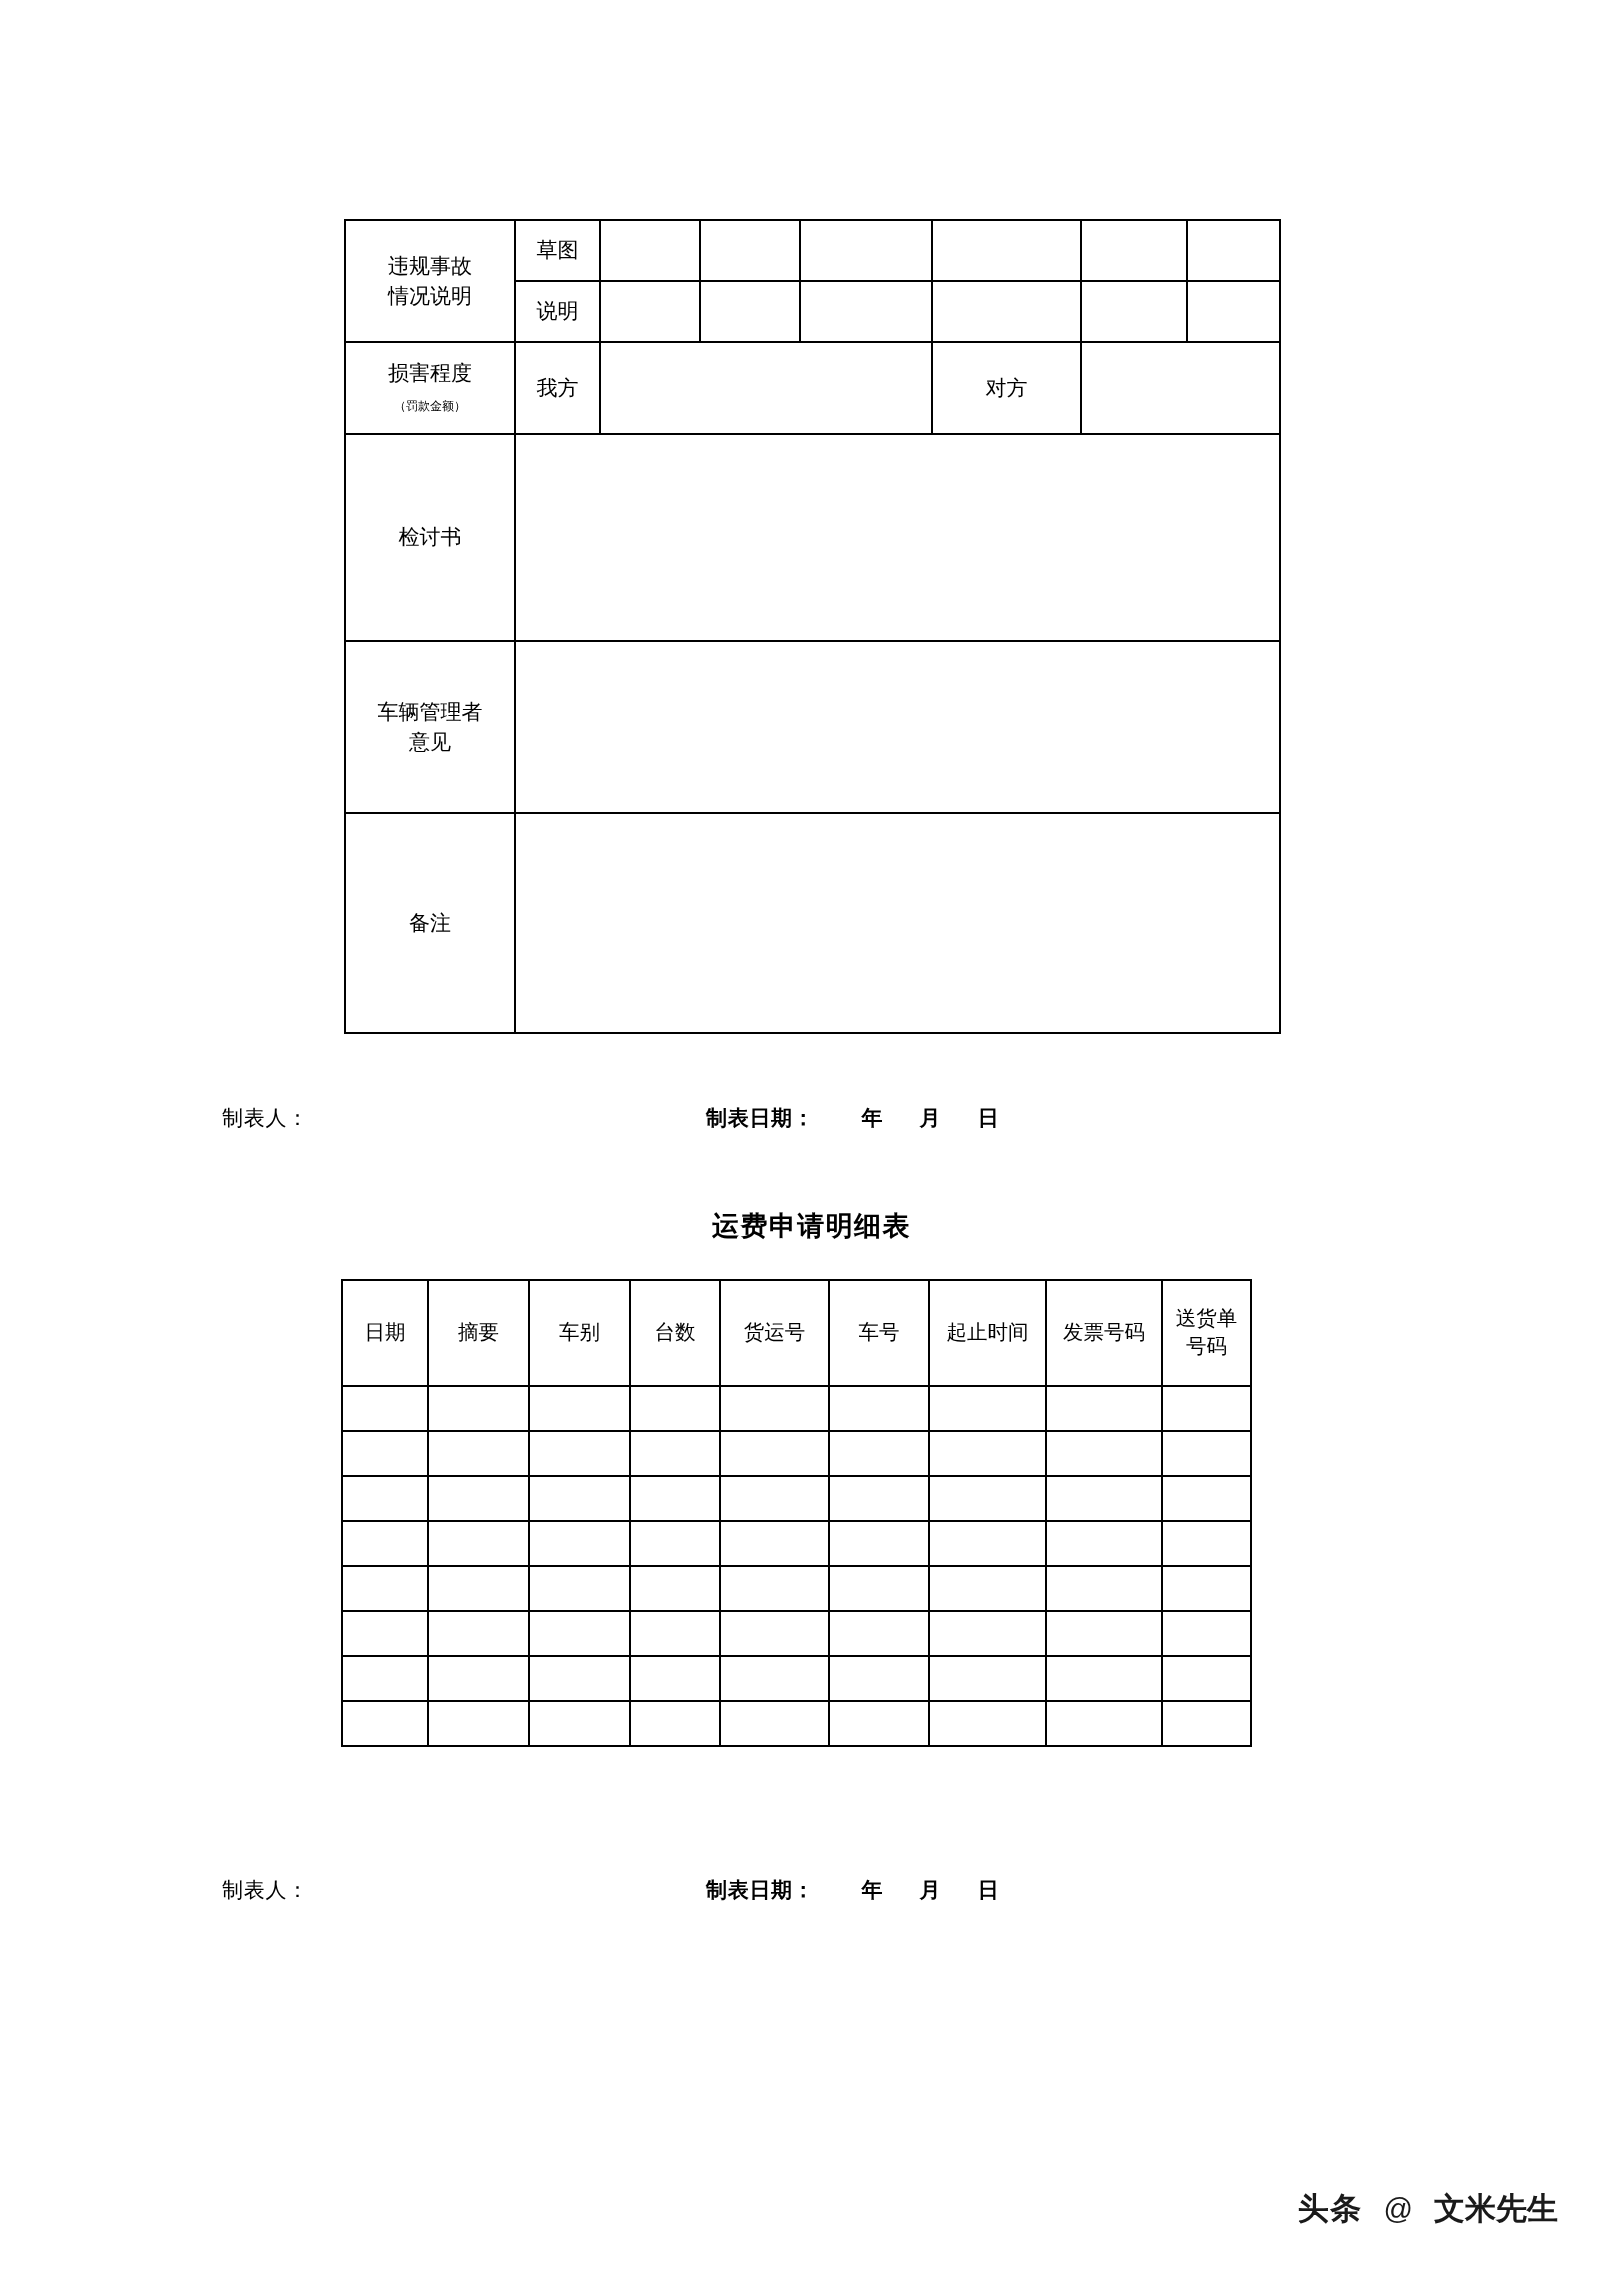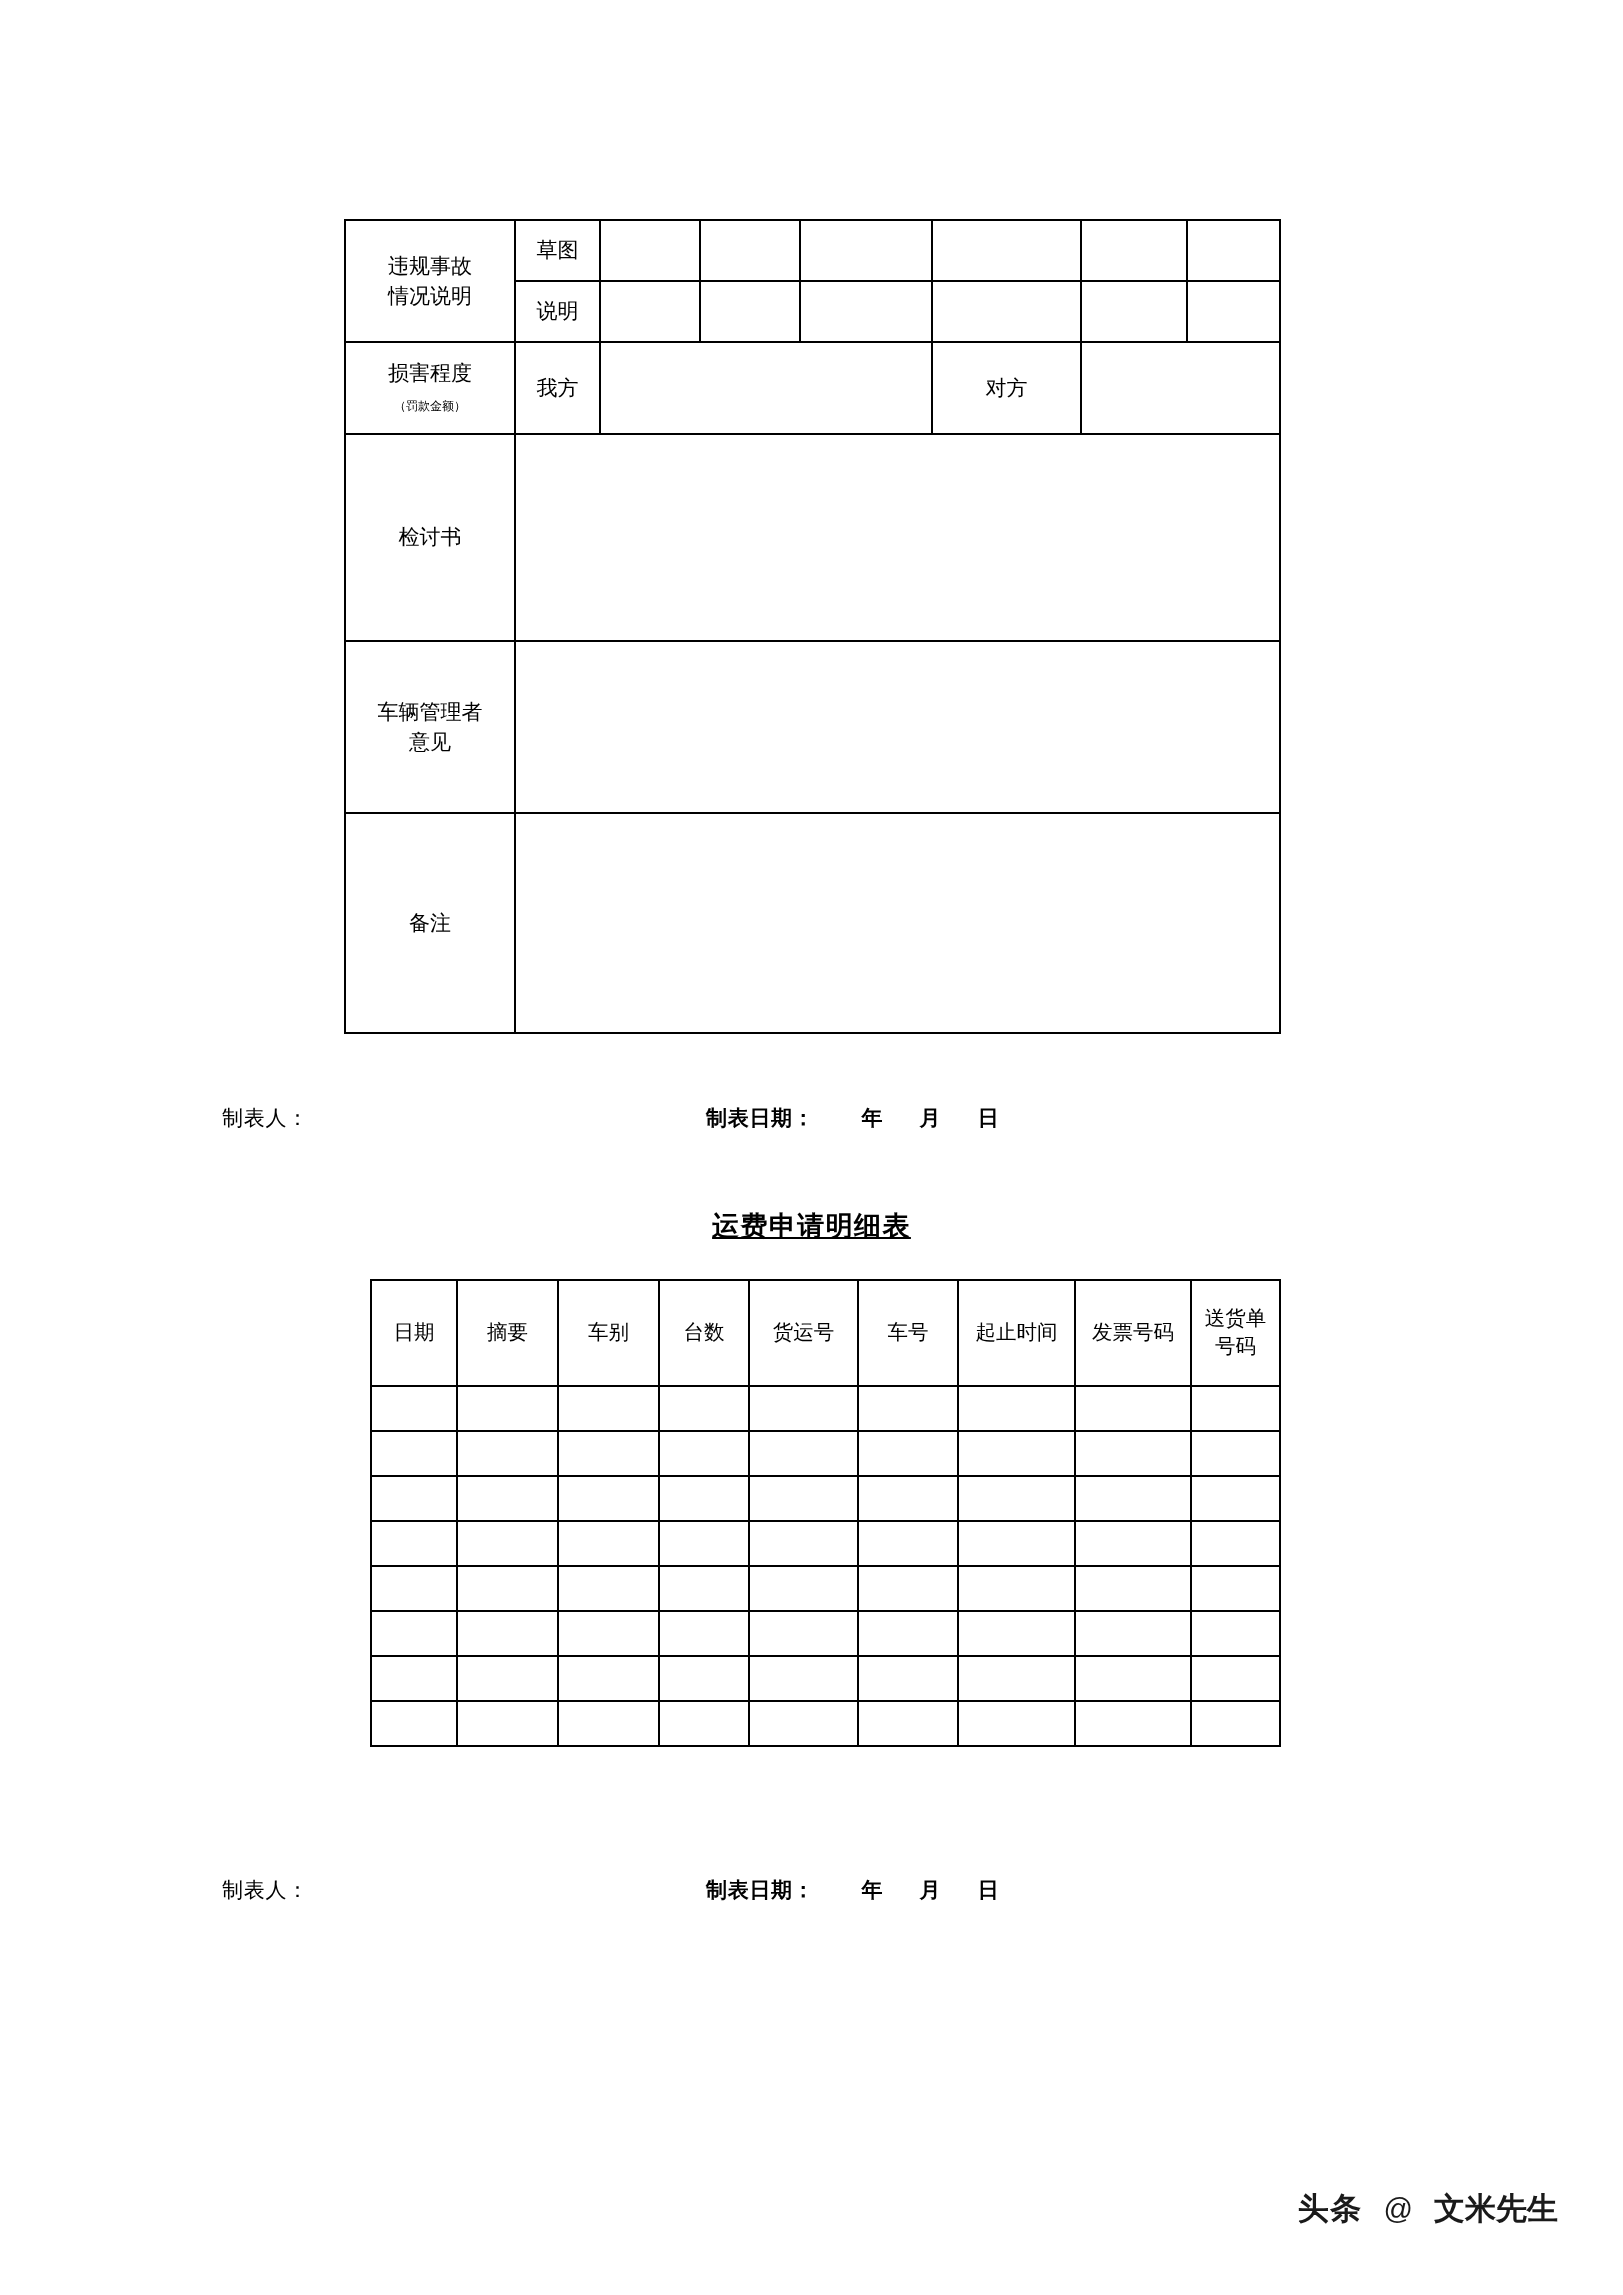--- a/index.html
+++ b/index.html
@@ -66,27 +66,26 @@
 
   
   .doc-title {
     position: absolute;
     left: 0;
     width: 1623px;
     text-align: center;
     font-size: 27px;
     font-weight: bold;
     letter-spacing: 1.4px;
-    text-decoration: underline;
   }
 
   
   .t2-wrap {
     position: absolute;
-    left: 370px;
+    left: 341px;
     top: 1279px;
     width: 908px;
   }
   table.grid2 {
     border-collapse: collapse;
     table-layout: fixed;
     width: 100%;
   }
   table.grid2 td {
     border: 2px solid #000000;

